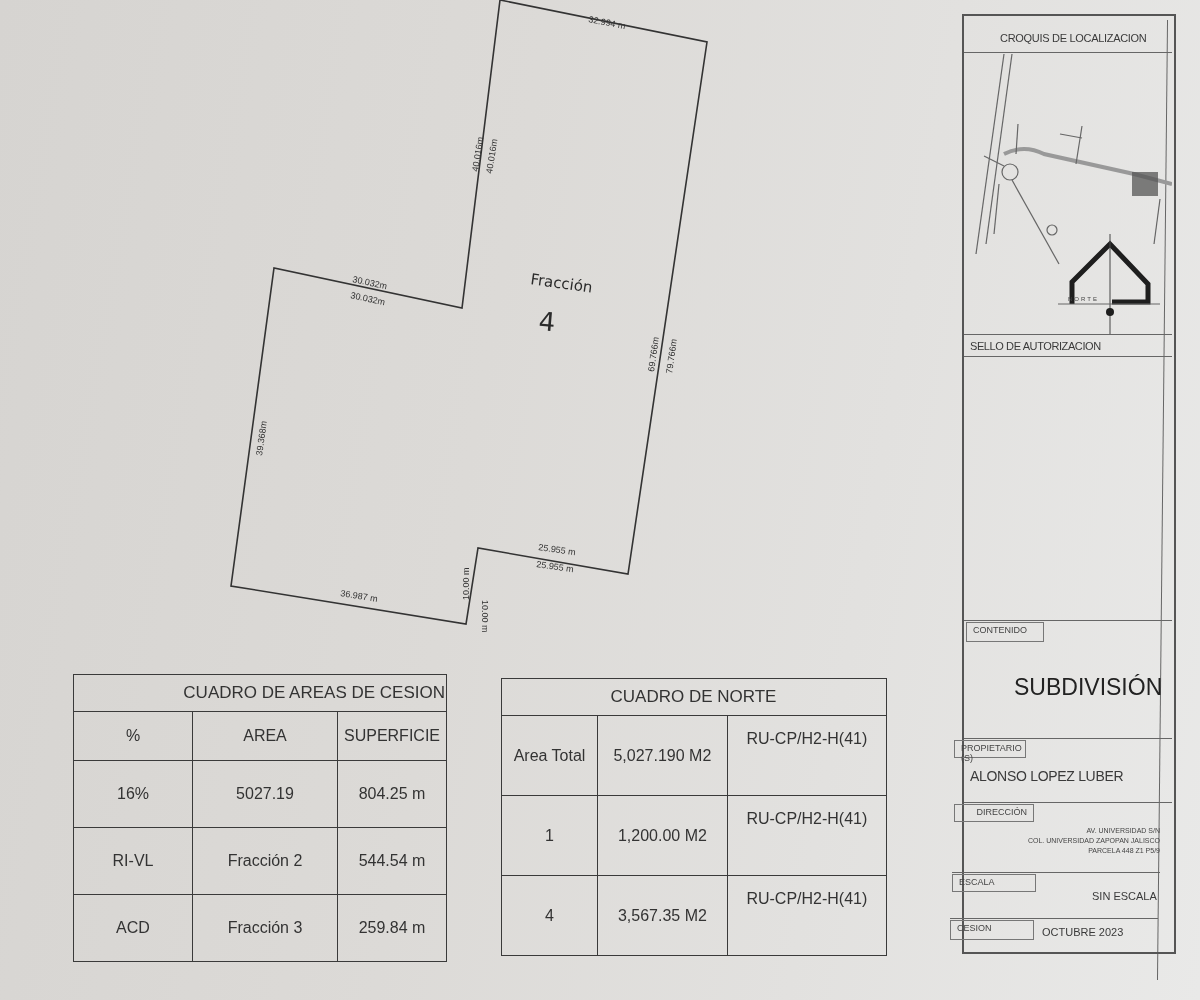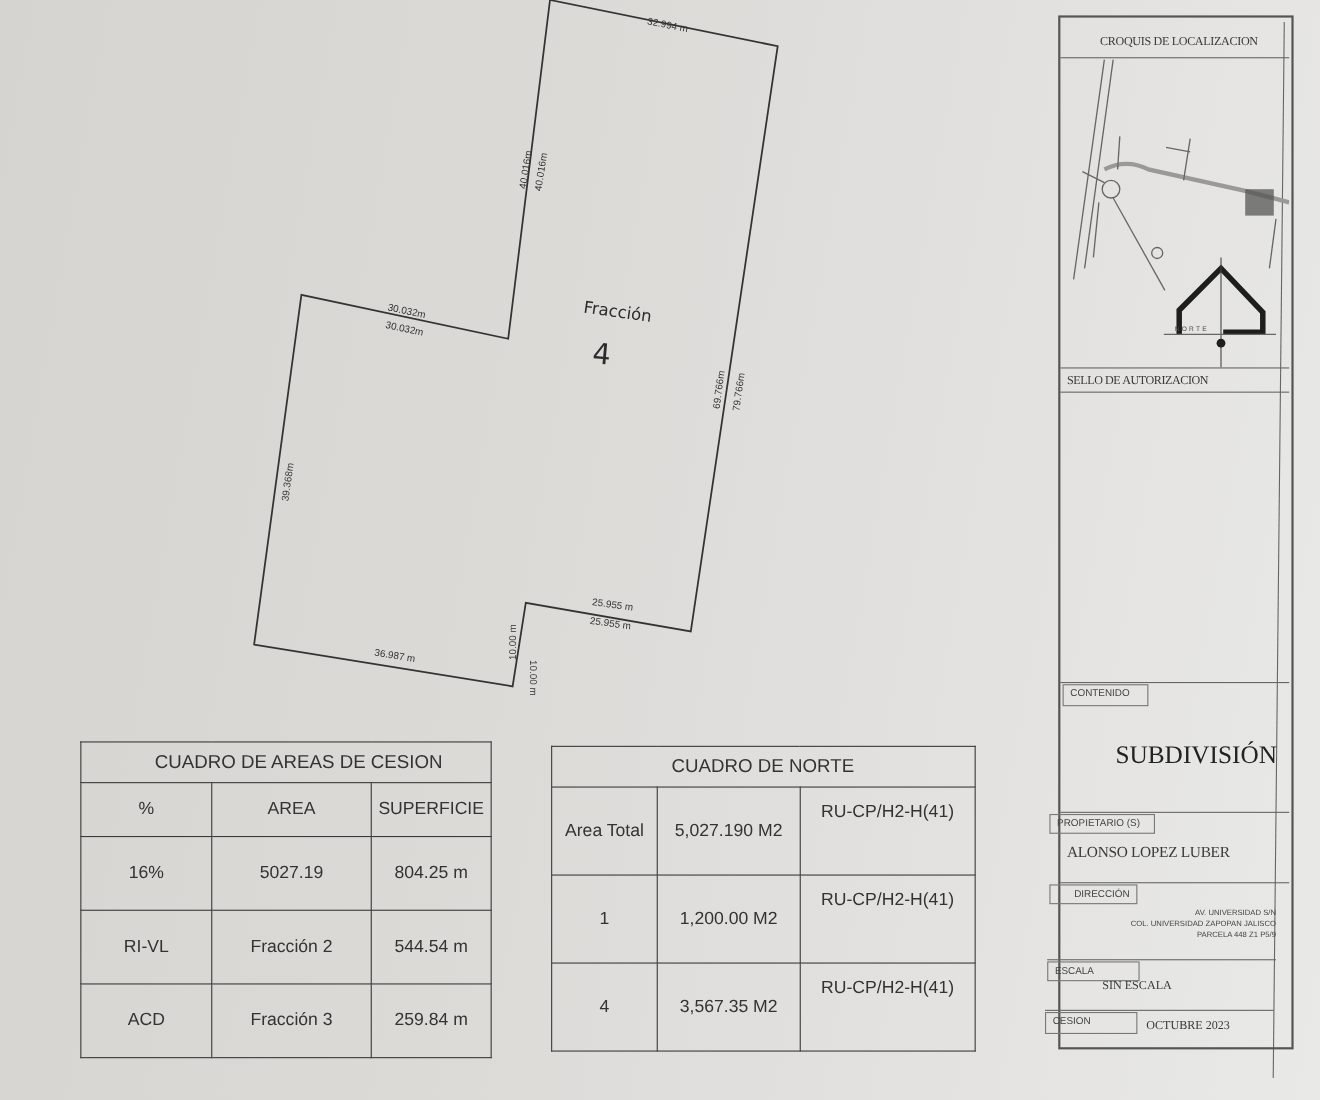--- a/index.html
+++ b/index.html
@@ -16,29 +16,29 @@
   .frac-num { font-family:"DejaVu Sans", sans-serif; font-size:26px; fill:#2b2b2b; }
 
   table.cuadro {
     position:absolute; border-collapse:collapse;
     font-family:"Liberation Sans", sans-serif; color:#333;
     transform-origin: left top;
   }
   table.cuadro td, table.cuadro th {
     border:1.6px solid #3a3a3a; font-weight:normal; text-align:center;
   }
-  table.cuadro .title-row th { text-align:center; padding-left:24px; font-size:17px; height:34px; }
+  table.cuadro .title-row th { text-align:right; padding-left:24px; font-size:17px; height:34px; }
   table.cuadro .title-row.center th { text-align:center; padding-left:0; }
   table.cuadro .hdr td { font-size:16px; height:46px; }
   table.cuadro .row td { font-size:16px; height:64px; }
   table.cuadro .uso { font-size:12px; vertical-align:top; padding-top:14px; }
 
   .tb-outer { position:absolute; border:2px solid #555; }
   .tb-line { position:absolute; border-top:1.5px solid #666; }
-  .tb-text { position:absolute; font-family:Liberation Serif, serif; color:#3a3a3a; white-space:nowrap; }
+  .tb-text { position:absolute; font-family:Liberation Sans, sans-serif; color:#3a3a3a; white-space:nowrap; }
   .tb-lab { position:absolute; border:1.3px solid #777; font-size:9px; color:#444; padding:2px 6px; box-sizing:border-box; }
 </style>
 </head>
 <body>
 
 <svg class="plan" width="960" height="660" viewBox="0 0 960 660">
   <polygon points="500,0 707,42 628,574 478,548 466,624 231,586 274,268 462,308" fill="none" stroke="#333" stroke-width="1.6"></polygon>
   <text class="dim" transform="translate(588,22) rotate(11)">32.994 m</text>
   <text class="dim" transform="translate(478,172) rotate(-81)">40.016m</text>
   <text class="dim" transform="translate(492,174) rotate(-81)">40.016m</text>
@@ -145,31 +145,31 @@
   <div class="tb-line" style="left:964px; top:334px; width:208px;"></div>
   <div class="tb-text" style="left:970px; top:340px; font-size:11px; letter-spacing:-0.4px;">SELLO DE AUTORIZACION</div>
   <div class="tb-line" style="left:964px; top:356px; width:208px;"></div>
   <div class="abs" style="left:968px; top:360px; width:196px; height:258px;"></div>
 
   <div class="tb-line" style="left:964px; top:620px; width:208px;"></div>
   <div class="tb-lab" style="left:966px; top:622px; width:78px; height:20px;">CONTENIDO</div>
   <div class="tb-text" style="left:1014px; top:674px; font-size:23px; color:#222;">SUBDIVISIÓN</div>
 
   <div class="tb-line" style="left:964px; top:738px; width:208px;"></div>
-  <div class="tb-lab" style="left:954px; top:740px; width:96px; height:18px;">PROPIETARIO (S)</div>
+  <div class="tb-lab" style="left:954px; top:740px; width:72px; height:18px;">PROPIETARIO (S)</div>
   <div class="tb-text" style="left:970px; top:768px; font-size:14px; letter-spacing:-0.3px;">ALONSO LOPEZ LUBER</div>
 
   <div class="tb-line" style="left:964px; top:802px; width:208px;"></div>
   <div class="tb-lab" style="left:954px; top:804px; width:80px; height:18px;text-align:right;">DIRECCIÓN</div>
   <div class="abs" style="left:1000px; top:826px; width:160px; text-align:right; font-size:7px; line-height:10px; color:#444;">
     <div>AV. UNIVERSIDAD S/N</div>
     <div>COL. UNIVERSIDAD ZAPOPAN JALISCO</div>
     <div>PARCELA 448 Z1 P5/9</div>
   </div>
 
   <div class="tb-line" style="left:952px; top:872px; width:208px;"></div>
   <div class="tb-lab" style="left:952px; top:874px; width:84px; height:18px;">ESCALA</div>
-  <div class="tb-text" style="left:1002px; top:890px; font-size:11px;">SIN ESCALA</div>
+  <div class="tb-text" style="left:1092px; top:890px; font-size:11px;">SIN ESCALA</div>
 
   <div class="tb-line" style="left:950px; top:918px; width:208px;"></div>
   <div class="tb-lab" style="left:950px; top:920px; width:84px; height:20px;">CESION</div>
   <div class="tb-text" style="left:1042px; top:926px; font-size:11px;">OCTUBRE 2023</div>
 </div>
 
 </body></html>

